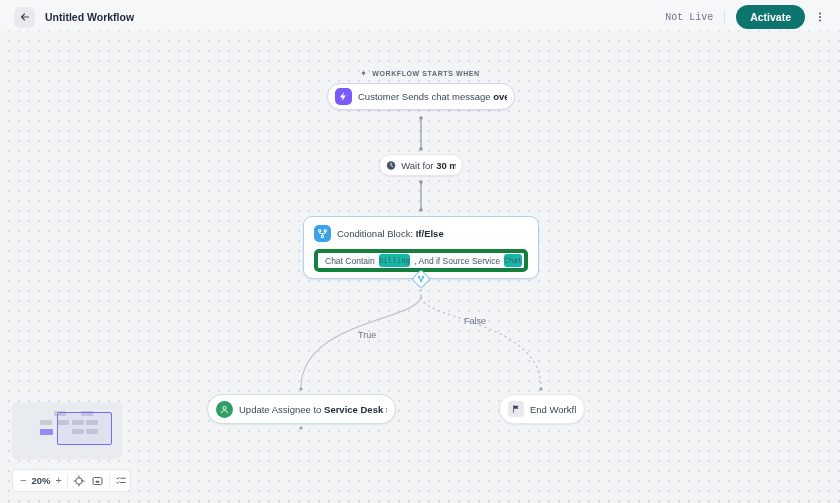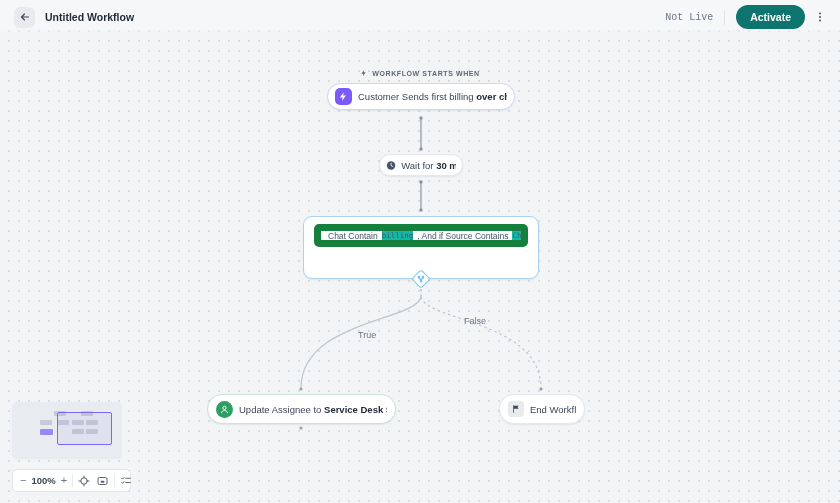--- a/index.html
+++ b/index.html
@@ -70,21 +70,21 @@
 
   .cond-node {
     position:absolute; left:303px; top:216px; width:236px; height:63px;
     background:#fff; border:1px solid #abd3ef; border-radius:9px; z-index:5;
     box-shadow:0 1px 2px rgba(18,28,45,.07); font-size:9.5px; color:#3c4656;
   }
   .cond-node b { font-weight:700; color:#222c3a; }
   .cond-head { display:flex; align-items:center; gap:6px; padding:8px 10px 0; white-space:nowrap; }
   .cond-box {
     margin:7px 10px 0; height:23px; background:#fbfcfd;
-    border:7px solid #15803d; border-radius:5px;
+    border:4px solid #15803d; border-radius:5px;
     display:flex; align-items:center; gap:4px; padding:0 7px;
     font-size:8.5px; color:#4b5565; white-space:nowrap; overflow:hidden;
   }
   .chip {
     font-family:"DejaVu Sans Mono", monospace; font-size:7.5px;
     background:#14b8a6; border-radius:3px; padding:2px 0; color:#4b5565; flex:none;
   }
   .diamond {
     position:absolute; left:50%; bottom:-8px; transform:translateX(-50%) rotate(45deg);
     width:14px; height:14px; background:#fff; border:1px solid #79c0ec; border-radius:3px;
@@ -157,36 +157,47 @@
     </svg>
     <span>WORKFLOW STARTS WHEN</span>
   </div>
 
   <div class="node pill trigger-node">
     <span class="icon-sq icon-purple">
       <svg width="11" height="11" viewBox="0 0 24 24">
           <path d="M13 2 L4 14 h6 l-1 8 8-12 h-6 z" fill="#fff"></path>
         </svg>
     </span>
-    <span class="ntext"><span>Customer Sends first billing</span> <b>over chat</b></span>
+    <span class="ntext"><span>Customer Sends chat message</span> <b>over chat</b></span>
   </div>
 
   <div class="node pill wait-node">
     <svg width="13" height="13" viewBox="0 0 24 24">
       <circle cx="12" cy="12" r="10" fill="#4a5568"></circle>
       <path d="M12 6.5 V12 L15.5 14.2" stroke="#fff" stroke-width="2" fill="none" stroke-linecap="round"></path>
     </svg>
     <span class="ntext"><span>Wait for</span> <b>30 mins</b></span>
   </div>
 
   <div class="cond-node">
+    <div class="cond-head">
+      <span class="icon-sq icon-blue">
+        <svg width="11" height="11" viewBox="0 0 24 24" fill="none" stroke="#fff" stroke-width="2.2">
+          <circle cx="6" cy="6" r="2.6"></circle>
+            <circle cx="18" cy="6" r="2.6"></circle>
+            <circle cx="12" cy="18.5" r="2.6"></circle>
+          <path d="M6 8.6 V10 a2 2 0 0 0 2 2 h8 a2 2 0 0 0 2-2 V8.6 M12 12 v3.9"></path>
+        </svg>
+      </span>
+      <span class="ntext"><span>Conditional Block:</span> <b>If/Else</b></span>
+    </div>
     <div class="cond-box">
       <span>Chat Contain</span>
       <span class="chip">billing</span>
-      <span>, And if Source Contains</span>
+      <span>, And if Source Service</span>
       <span class="chip">Chat</span>
     </div>
     <div class="diamond">
       <svg width="8" height="8" viewBox="0 0 24 24" fill="none" stroke="#3ba1e8" stroke-width="2.6">
         <circle cx="6" cy="6" r="2.6"></circle>
           <circle cx="18" cy="6" r="2.6"></circle>
           <circle cx="12" cy="18.5" r="2.6"></circle>
         <path d="M6 8.6 V10 a2 2 0 0 0 2 2 h8 a2 2 0 0 0 2-2 V8.6 M12 12 v3.9"></path>
       </svg>
     </div>
@@ -245,21 +256,21 @@
   <span class="mm-block" style="left:60px;top:18px"></span>
   <span class="mm-block" style="left:74px;top:18px"></span>
   <span class="mm-block mm-purple" style="left:28px;top:27px"></span>
   <span class="mm-block" style="left:60px;top:27px"></span>
   <span class="mm-block" style="left:74px;top:27px"></span>
   <div class="mm-view"></div>
 </div>
 
 <div class="controls">
   <button class="ctl-btn">−</button>
-  <span class="zoom-level">100%</span>
+  <span class="zoom-level">20%</span>
   <button class="ctl-btn">+</button>
   <span class="ctl-sep"></span>
   <button class="ctl-btn">
     <svg width="12" height="12" viewBox="0 0 24 24" fill="none" stroke="#5a6474" stroke-width="2" stroke-linecap="round">
       <circle cx="12" cy="12" r="6.5"></circle>
       <path d="M12 2 v3.5 M12 18.5 V22 M2 12 h3.5 M18.5 12 H22"></path>
     </svg>
   </button>
   <button class="ctl-btn">
     <svg width="13" height="12" viewBox="0 0 24 24" fill="none" stroke="#5a6474" stroke-width="2">

